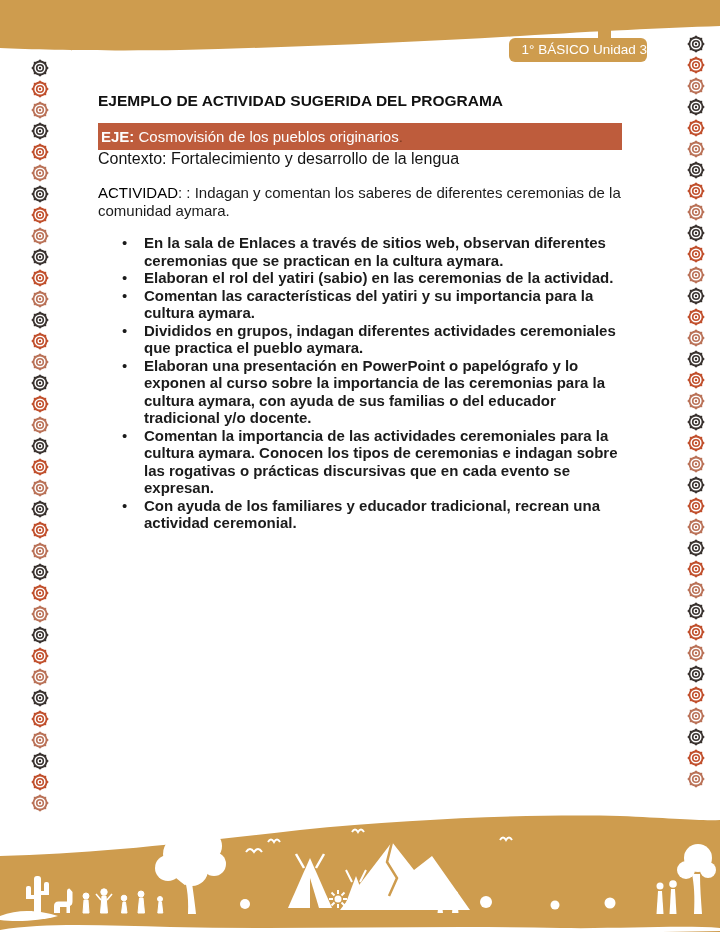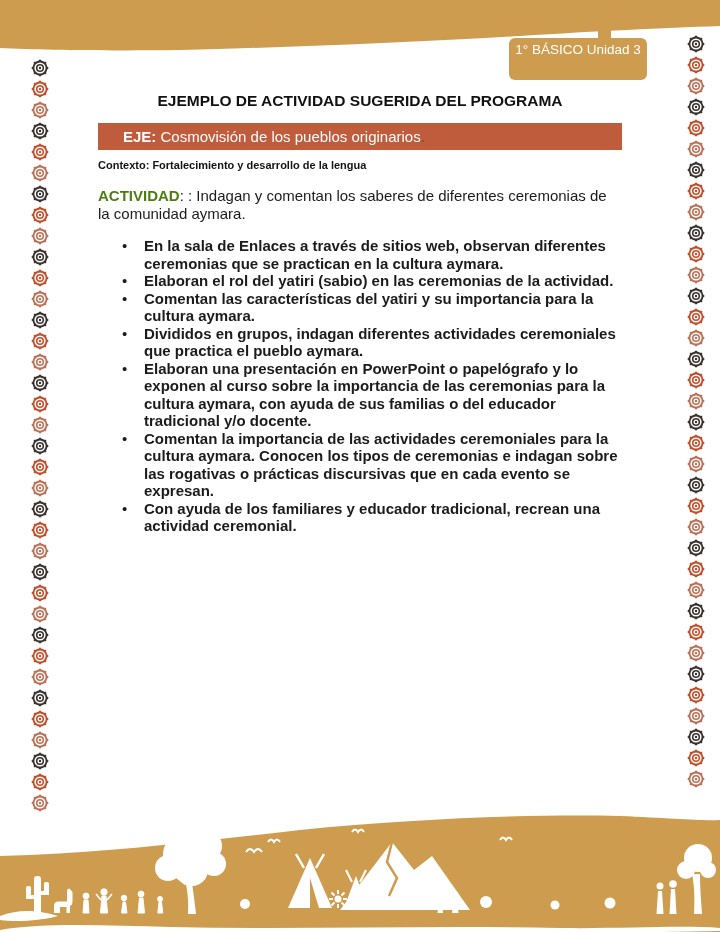--- a/index.html
+++ b/index.html
@@ -4,42 +4,42 @@
 <style>
   html,body{margin:0;padding:0;}
   .page{
     position:relative;width:720px;height:932px;background:#ffffff;overflow:hidden;
     font-family:"Liberation Sans",sans-serif;color:#1b1b1b;
   }
   svg.band{position:absolute;left:0;display:block;}
   .top-band{top:0;}
   .bottom-band{bottom:0;}
   .unit-tab{
-    position:absolute;top:38px;left:509px;width:138px;height:42px;
+    position:absolute;top:38px;left:509px;width:138px;height:24px;
     background:#CE9C4E;border-radius:6px;color:#fff;font-size:13.5px;
-    line-height:24px;text-align:center;z-index:3;
+    line-height:24px;text-align:right;z-index:3;
   }
   .tab-connector{position:absolute;top:18px;left:598px;width:13px;height:24px;background:#CE9C4E;z-index:2;}
   .ornament{position:absolute;display:flex;flex-direction:column;z-index:2;}
   .ornament.left{left:29px;top:57px;}
   .ornament.right{left:685px;top:33px;}
   .ornament svg{display:block;margin-bottom:-1px;}
   .content{position:absolute;left:98px;top:86px;width:524px;z-index:4;}
   .doc-title{
-    margin:6px 0 0 0;font-size:15.5px;font-weight:bold;text-align:center;color:#111;
+    margin:6px 0 0 0;font-size:15.5px;font-weight:bold;color:#111;
   }
   .eje-bar{
     margin-top:13px;height:27px;background:#BE5C3C;color:#fdfdfd;
-    font-size:15px;line-height:27px;padding-left:25px;box-sizing:border-box;
+    font-size:15px;line-height:27px;padding-left:3px;box-sizing:border-box;
   }
   .eje-bar .lead{font-weight:bold;}
   .eje-bar .period{color:#7d3b22;}
-  .contexto{margin-top:9px;font-size:11px;font-weight:bold;color:#141414;}
+  .contexto{font-size:16px;font-weight:normal;color:#141414;}
   .actividad{margin-top:16px;font-size:15px;line-height:17.5px;}
-  .actividad .lead{color:#4d7c0f;font-weight:bold;}
+  .actividad .lead{color:#000000;font-weight:normal;}
   .ejemplos-heading{margin-top:35px;margin-left:22px;font-size:15px;}
   ul.examples{list-style:none;margin:12px 0 0 0;padding:0 0 0 22px;}
   ul.examples li{display:flex;font-size:15px;line-height:17.5px;}
   ul.examples .dot{width:22px;flex:0 0 22px;text-align:left;padding-left:2px;}
   ul.examples .li-text{width:478px;font-weight:bold;}
 </style>
 </head>
 <body>
 
 <div class="page">

